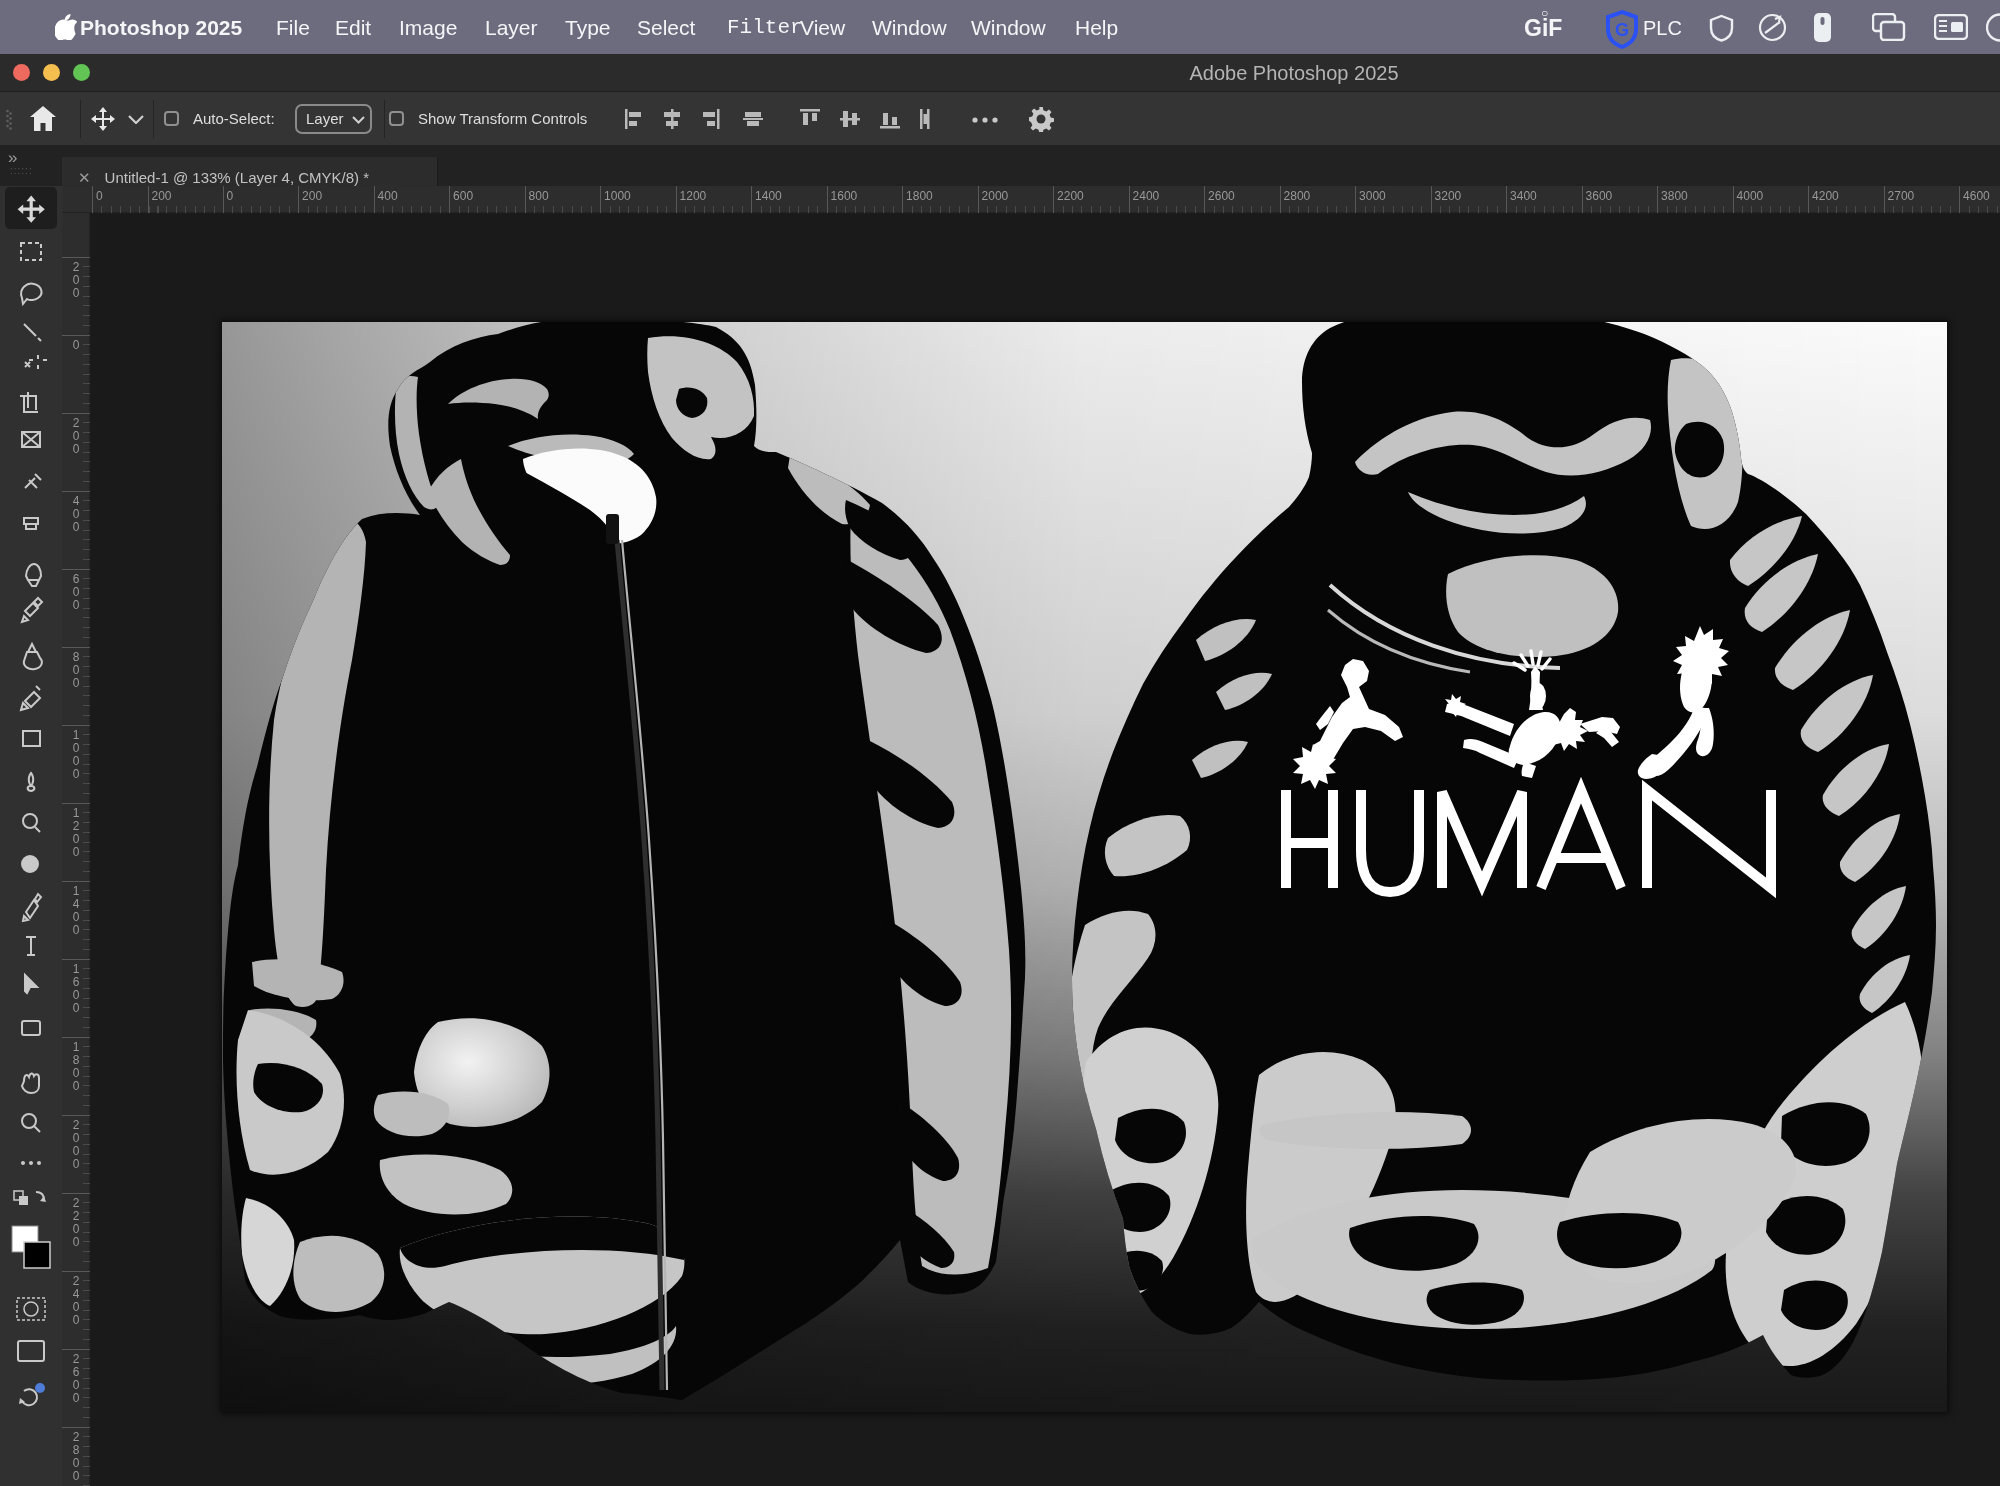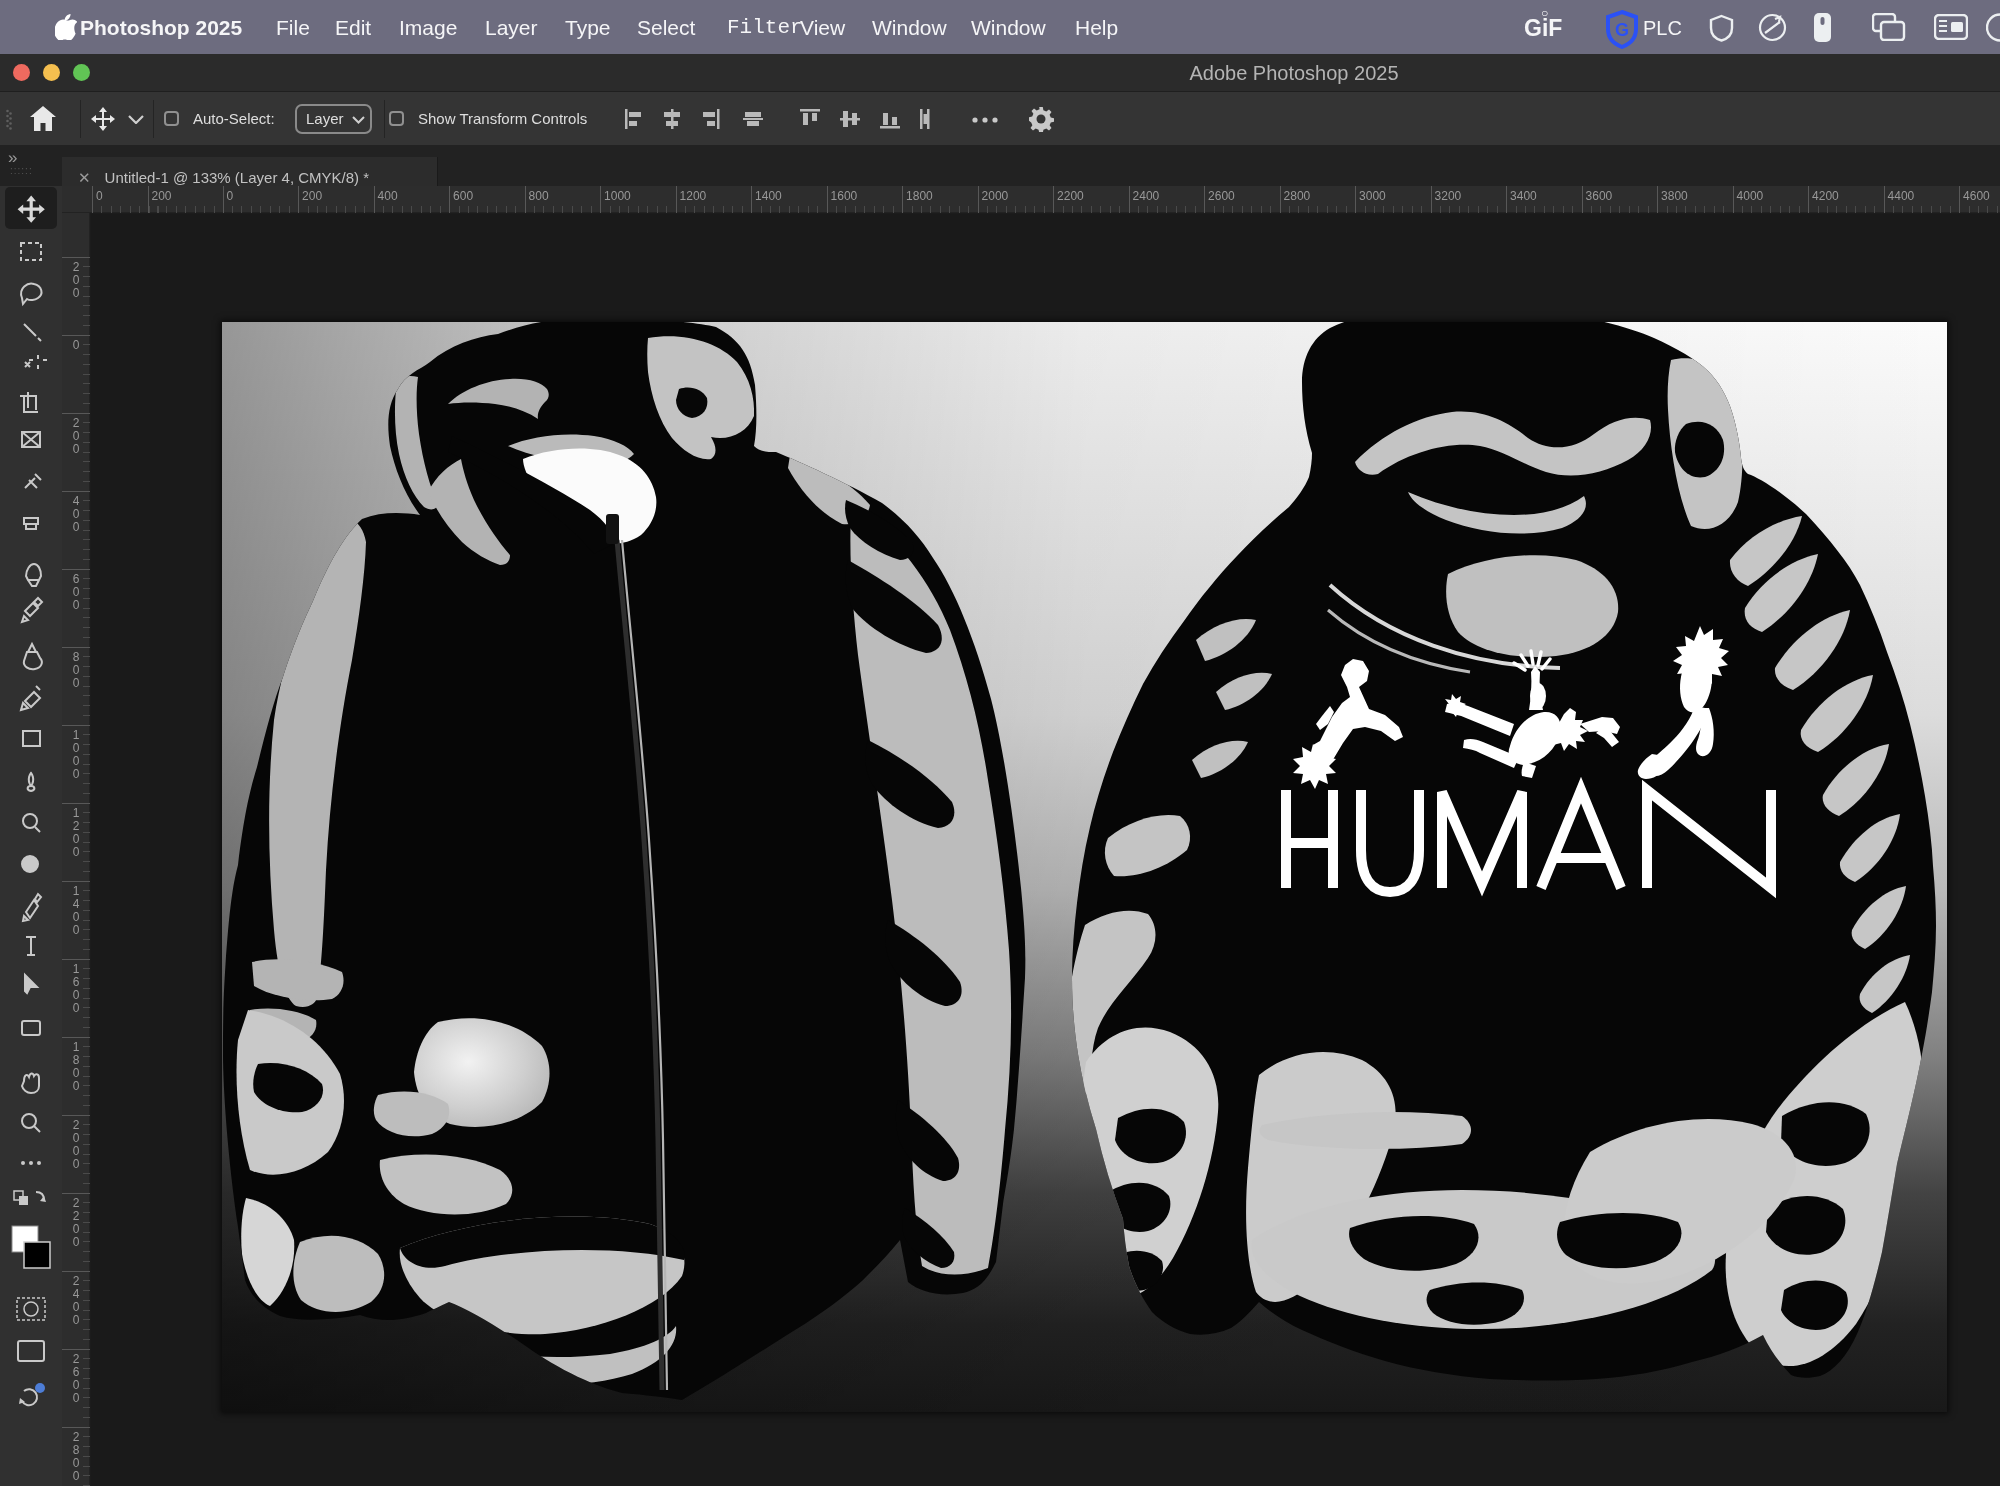--- a/index.html
+++ b/index.html
@@ -389,21 +389,21 @@
     <div class="htick" style="left: 1746.1px;"></div>
     <div class="hlab" style="left: 1750.1px;">4200</div>
     <div class="htick" style="left: 1755.54px; top: 20px; height: 7px; background: rgb(74, 74, 74);"></div>
     <div class="htick" style="left: 1764.98px; top: 20px; height: 7px; background: rgb(74, 74, 74);"></div>
     <div class="htick" style="left: 1774.42px; top: 20px; height: 7px; background: rgb(74, 74, 74);"></div>
     <div class="htick" style="left: 1783.86px; top: 20px; height: 7px; background: rgb(74, 74, 74);"></div>
     <div class="htick" style="left: 1793.3px; top: 20px; height: 7px; background: rgb(74, 74, 74);"></div>
     <div class="htick" style="left: 1802.74px; top: 20px; height: 7px; background: rgb(74, 74, 74);"></div>
     <div class="htick" style="left: 1812.18px; top: 20px; height: 7px; background: rgb(74, 74, 74);"></div>
     <div class="htick" style="left: 1821.6px;"></div>
-    <div class="hlab" style="left: 1825.6px;">4400</div>
+    <div class="hlab" style="left: 1825.6px;">2700</div>
     <div class="htick" style="left: 1831.04px; top: 20px; height: 7px; background: rgb(74, 74, 74);"></div>
     <div class="htick" style="left: 1840.48px; top: 20px; height: 7px; background: rgb(74, 74, 74);"></div>
     <div class="htick" style="left: 1849.92px; top: 20px; height: 7px; background: rgb(74, 74, 74);"></div>
     <div class="htick" style="left: 1859.36px; top: 20px; height: 7px; background: rgb(74, 74, 74);"></div>
     <div class="htick" style="left: 1868.8px; top: 20px; height: 7px; background: rgb(74, 74, 74);"></div>
     <div class="htick" style="left: 1878.24px; top: 20px; height: 7px; background: rgb(74, 74, 74);"></div>
     <div class="htick" style="left: 1887.68px; top: 20px; height: 7px; background: rgb(74, 74, 74);"></div>
     <div class="htick" style="left: 1897.1px;"></div>
     <div class="hlab" style="left: 1901.1px;">4600</div>
     <div class="htick" style="left: 1906.54px; top: 20px; height: 7px; background: rgb(74, 74, 74);"></div>

